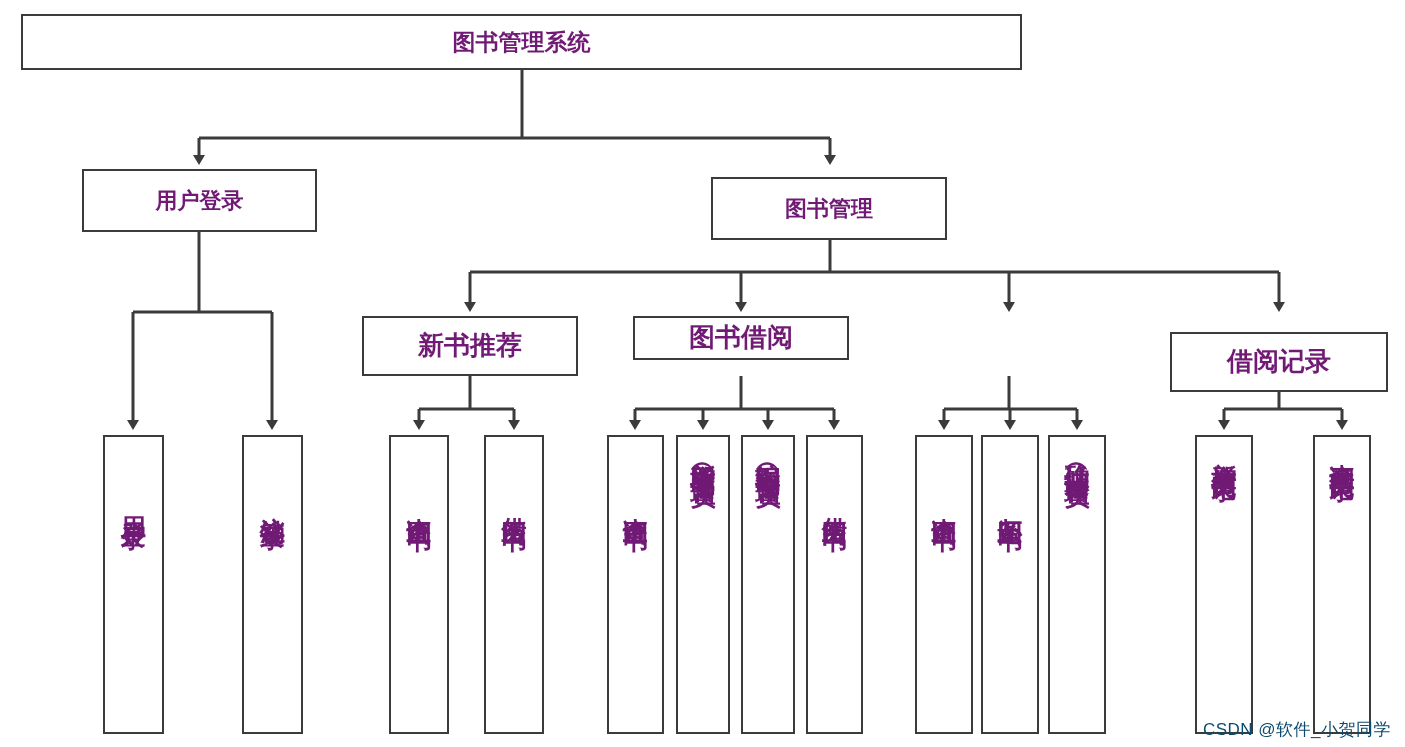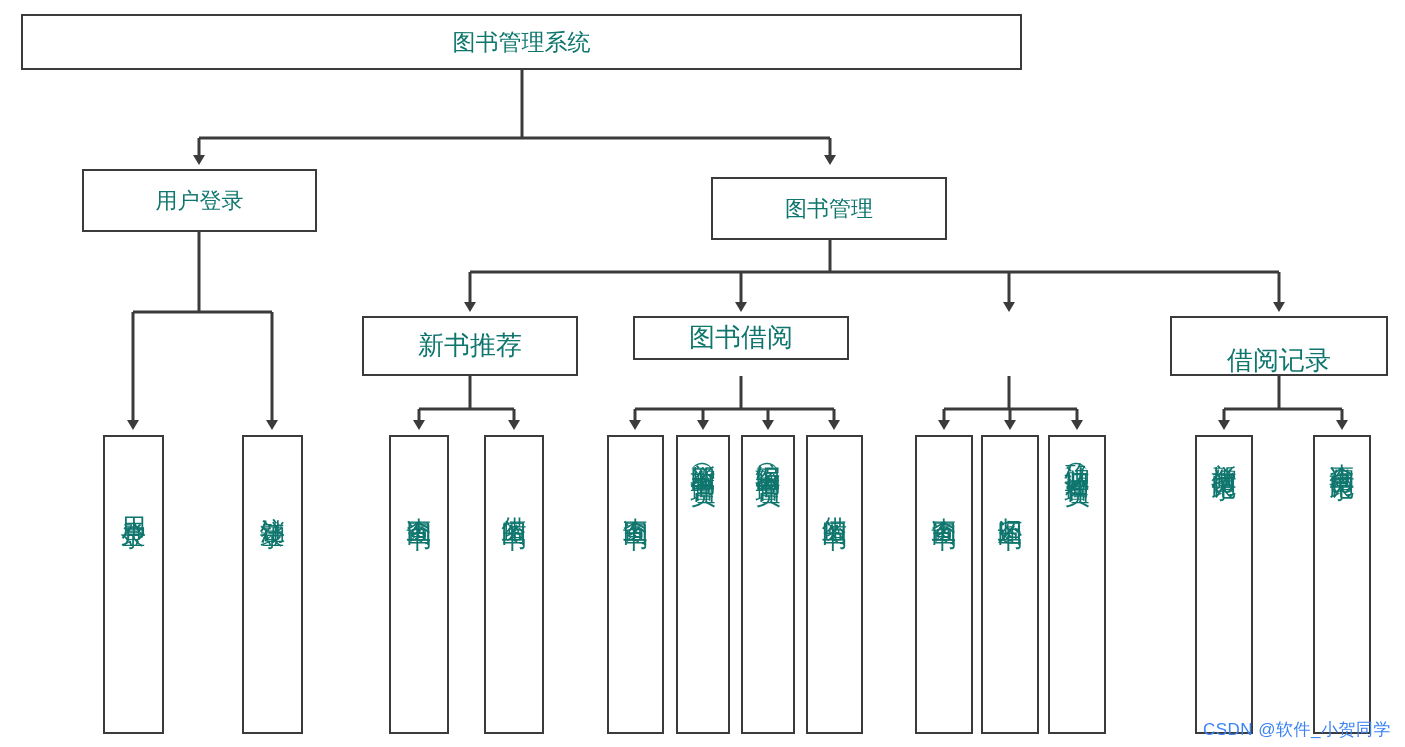--- a/index.html
+++ b/index.html
@@ -32,24 +32,25 @@
     box-sizing: border-box;
     border: 2px solid #3b3b3b;
     background: #ffffff;
     display: flex;
     align-items: center;
     justify-content: center;
     color: #1a1a1a;
   }
   .node-label {
     font-family: "Liberation Sans", "DejaVu Sans", sans-serif;
-    color: #0f766e;
+    color: #701a75;
     white-space: pre;
     line-height: 1.05;
     text-align: center;
+    font-weight: bold;
   }
   .node-root .node-label { font-size: 23px; }
   .node-l2 .node-label   { font-size: 22px; }
   .node-l3 .node-label   { font-size: 26px; }
   .node-leaf {
     align-items: flex-start;
     justify-content: center;
   }
   .node-leaf .node-label {
     writing-mode: vertical-rl;
@@ -63,21 +64,21 @@
     margin-top: 58px;
   }
   .node-leaf.leaf-top .node-label {
     margin-top: 4px;
   }
   .watermark {
     position: absolute;
     right: 14px;
     bottom: 6px;
     font-size: 17px;
-    color: #3b82f6;
+    color: #0c4a6e;
     font-family: "Liberation Sans", "DejaVu Sans", sans-serif;
     letter-spacing: 0.5px;
     pointer-events: none;
     white-space: pre;
   }
 </style>
 </head>
 <body>
 
 <div id="diagram-root">
@@ -142,21 +143,21 @@
   <div class="node-box node-l2" style="left:711px; top:169px; width:236px; height:63px;margin-top:8px;">
     <span class="node-label">图书管理</span>
   </div>
 
   <div class="node-box node-l3" style="left:362px; top:316px; width:216px; height:60px;">
     <span class="node-label">新书推荐</span>
   </div>
   <div class="node-box node-l3" style="left:633px; top:316px; width:216px; height:44px;">
     <span class="node-label">图书借阅</span>
   </div>
-  <div class="node-box node-l3" style="left:1170px; top:316px; width:218px; height:60px;align-items:flex-end;">
+  <div class="node-box node-l3" style="left:1170px; top:332px; width:218px; height:60px;">
     <span class="node-label">借阅记录</span>
   </div>
 
   <div class="node-box node-leaf leaf-mid" style="left:103px; top:435px; width:61px; height:299px;">
     <span class="node-label">用户登录</span>
   </div>
   <div class="node-box node-leaf leaf-mid" style="left:242px; top:435px; width:61px; height:299px;">
     <span class="node-label">注销登录</span>
   </div>
   <div class="node-box node-leaf leaf-mid" style="left:389px; top:435px; width:60px; height:299px;">

